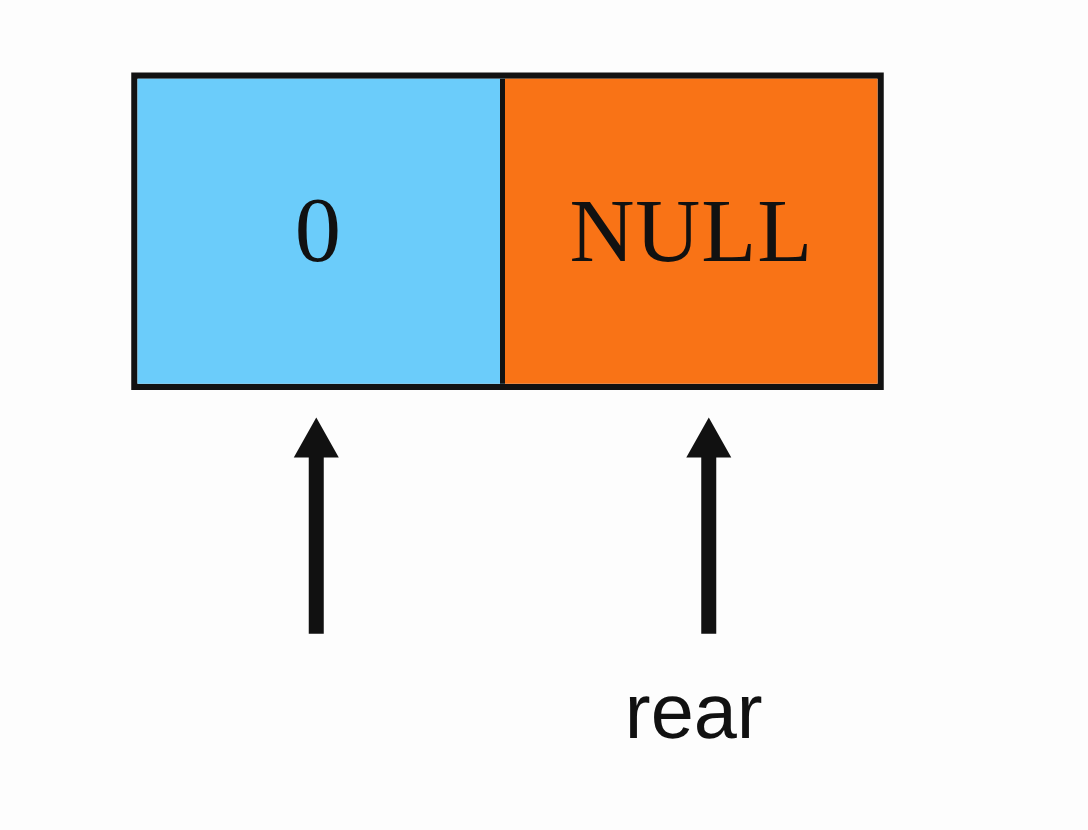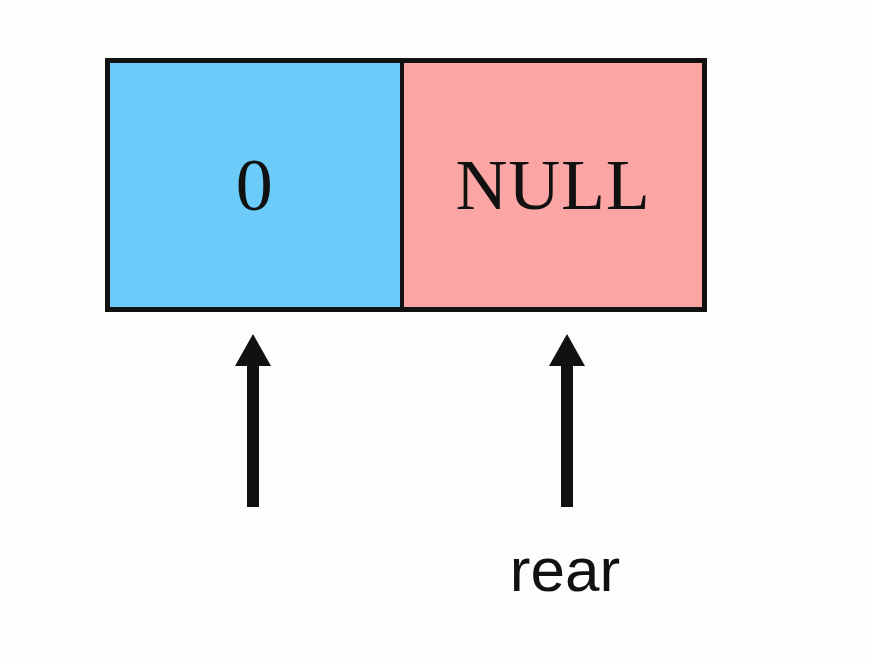--- a/index.html
+++ b/index.html
@@ -43,21 +43,21 @@
   }
 
   .cell-data {
     width: 294px;
     background: #6bccfa;
     border-right: 4px solid #121212;
   }
 
   .cell-next {
     flex: 1 1 auto;
-    background: #fca5a5;
+    background: #f97316;
   }
 
   .cell-text {
     font-family: "Liberation Serif", "DejaVu Serif", serif;
     color: #111111;
     line-height: 1;
     letter-spacing: 0.02em;
   }
 
   .cell-data .cell-text {
@@ -105,21 +105,21 @@
     color: #111111;
     white-space: nowrap;
   }
 
   #label-front {
     left: 103px;
     width: 300px;
   }
 
   #label-rear {
-    left: 425px;
+    left: 415px;
     width: 280px;
   }
 </style>
 </head>
 <body>
 
 <div id="diagram-canvas">
 
   <div class="queue-node">
 

